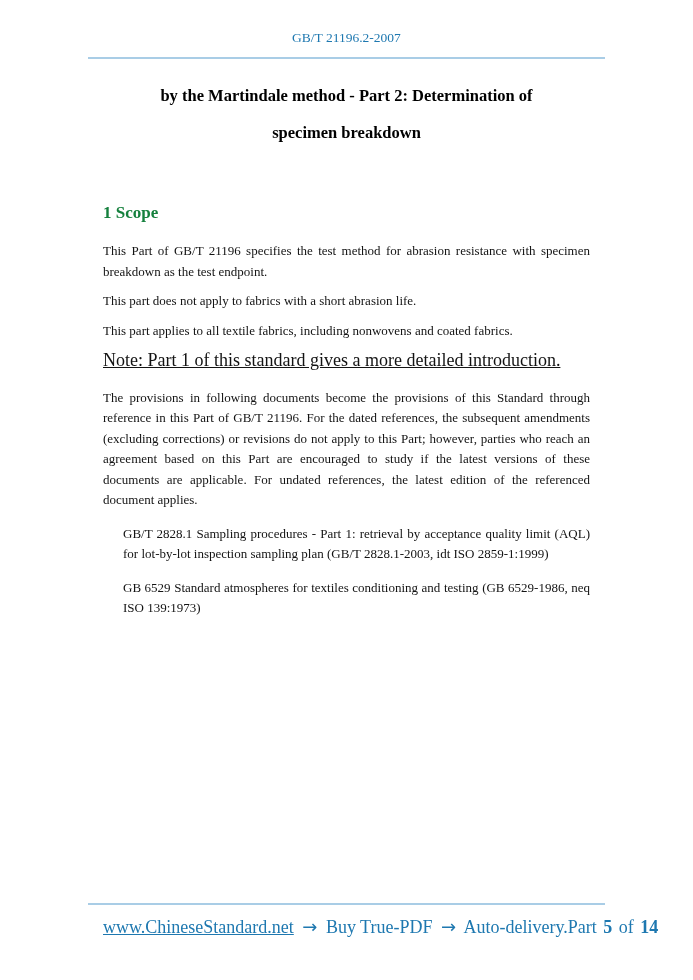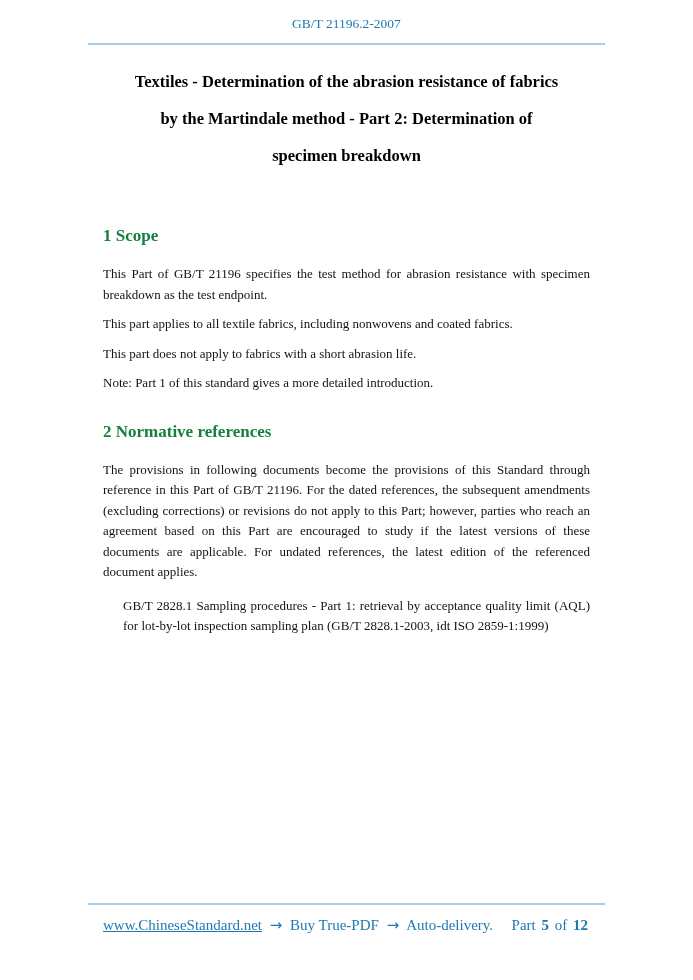--- a/index.html
+++ b/index.html
@@ -14,21 +14,21 @@
     width: 693px;
     height: 980px;
     margin: 0 auto;
     background: #ffffff;
     font-family: "Liberation Serif", "DejaVu Serif", serif;
     color: var(--ink);
     overflow: hidden;
   }
   
   .doc-header {
-    padding-top: 16px;
+    padding-top: 30px;
     text-align: center;
     font-size: 13.5px;
     line-height: 16px;
     color: var(--accent);
   }
   .header-rule {
     margin: 11px 88px 0 88px;
     border-top: 2px solid var(--rule);
     height: 0;
   }
@@ -55,22 +55,23 @@
     line-height: 22px;
     color: #15803d;
     text-align: left;
   }
   .section-heading.first { margin-top: 51px; }
   .section-heading.second { margin-top: 27px; }
   .para { margin-top: 17px; }
   .para + .para { margin-top: 9px; }
   .note {
     margin-top: 9px;
-    font-size: 13px;
+    font-size: 18px;
     text-align: left;
+    text-decoration: underline;
   }
   .ref {
     margin: 13px 0 0 20px;
   }
   
   .doc-footer {
     position: absolute;
     left: 0;
     right: 0;
     bottom: 0;
@@ -79,21 +80,21 @@
   .footer-rule {
     margin: 0 88px;
     border-top: 2px solid var(--rule);
     height: 0;
   }
   .footer-row {
     display: flex;
     justify-content: space-between;
     align-items: baseline;
     margin: 11px 103px 0 103px;
-    font-size: 15px;
+    font-size: 18px;
     color: var(--accent);
   }
   .footer-left { white-space: nowrap; }
   .site-link {
     color: var(--accent);
     text-decoration: underline;
     cursor: pointer;
   }
   .arrow { padding: 0 4px; font-family: "DejaVu Sans", sans-serif; }
   .page-indicator { white-space: nowrap; }
@@ -103,51 +104,50 @@
 <body>
 
 <div class="page">
 
   <div class="doc-header">
     <span>GB/T 21196.2-2007</span>
   </div>
   <div class="header-rule"></div>
 
   <div class="doc-title">
-    <div class="title-line">Textiles - Determination of the abrasion resistance of fabrics</div>
     <div class="title-line">by the Martindale method - Part 2: Determination of</div>
     <div class="title-line">specimen breakdown</div>
   </div>
 
   <div class="content">
 
     <div class="section-heading first">1 Scope</div>
     <p class="para">This Part of GB/T 21196 specifies the test method for abrasion resistance with specimen breakdown as the test endpoint.</p>
+    <p class="para">This part does not apply to fabrics with a short abrasion life.</p>
     <p class="para">This part applies to all textile fabrics, including nonwovens and coated fabrics.</p>
-    <p class="para">This part does not apply to fabrics with a short abrasion life.</p>
     <p class="note">Note: Part 1 of this standard gives a more detailed introduction.</p>
 
-    <div class="section-heading second">2 Normative references</div>
     <p class="para">The provisions in following documents become the provisions of this Standard through reference in this Part of GB/T 21196. For the dated references, the subsequent amendments (excluding corrections) or revisions do not apply to this Part; however, parties who reach an agreement based on this Part are encouraged to study if the latest versions of these documents are applicable. For undated references, the latest edition of the referenced document applies.</p>
     <p class="ref">GB/T 2828.1 Sampling procedures - Part 1: retrieval by acceptance quality limit (AQL) for lot-by-lot inspection sampling plan (GB/T 2828.1-2003, idt ISO 2859-1:1999)</p>
+    <p class="ref">GB 6529 Standard atmospheres for textiles conditioning and testing (GB 6529-1986, neq ISO 139:1973)</p>
 
   </div>
 
   <div class="doc-footer">
     <div class="footer-rule"></div>
     <div class="footer-row">
       <div class="footer-left">
         <span class="site-link">www.ChineseStandard.net</span>
         <span class="arrow">→</span>
         <span>Buy True-PDF</span>
         <span class="arrow">→</span>
         <span>Auto-delivery.</span>
       </div>
       <div class="page-indicator">
         <span>Part</span>
         <span class="num">5</span>
         <span>of</span>
-        <span class="num">12</span>
+        <span class="num">14</span>
       </div>
     </div>
   </div>
 
 </div>
 
 </body></html>

